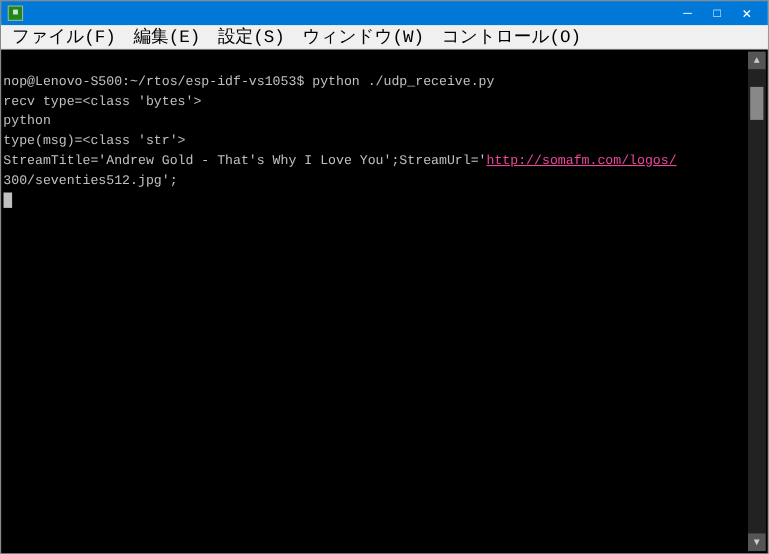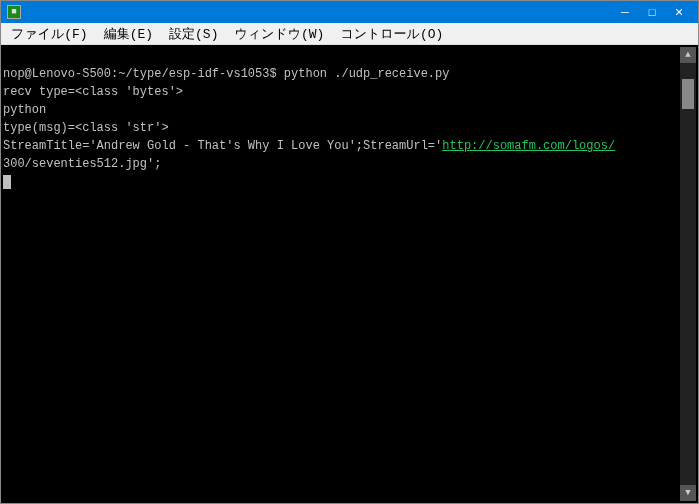--- a/index.html
+++ b/index.html
@@ -77,21 +77,21 @@
       height: 22px;
       display: flex;
       align-items: center;
       padding: 0 2px;
       border-bottom: 1px solid #ddd;
       flex-shrink: 0;
     }
 
     .menu-item {
       padding: 2px 8px;
-      font-size: 13px;
+      font-size: 16px;
       color: #000;
       cursor: pointer;
       height: 100%;
       display: flex;
       align-items: center;
     }
 
     .terminal-area {
       background: #000000;
       color: #c0c0c0;
@@ -133,21 +133,21 @@
       display: flex;
       align-items: center;
       justify-content: center;
       color: #ccc;
       font-size: 9px;
       cursor: pointer;
       flex-shrink: 0;
     }
 
     .link-text {
-      color: #22c55e;
+      color: #ec4899;
       text-decoration: underline;
     }
 
     .cursor-block {
       display: inline-block;
       width: 8px;
       height: 14px;
       background: #c0c0c0;
       vertical-align: text-bottom;
     }
@@ -173,21 +173,21 @@
   <div class="menu-bar">
     <div class="menu-item">ファイル(F)</div>
     <div class="menu-item">編集(E)</div>
     <div class="menu-item">設定(S)</div>
     <div class="menu-item">ウィンドウ(W)</div>
     <div class="menu-item">コントロール(O)</div>
   </div>
 
   <div class="terminal-area">
     <div class="terminal-content">
-<span>nop@Lenovo-S500:~/type/esp-idf-vs1053$ python ./udp_receive.py</span>
+<span>nop@Lenovo-S500:~/rtos/esp-idf-vs1053$ python ./udp_receive.py</span>
 <span>recv type=&lt;class 'bytes'&gt;</span>
 <span>python</span>
 <span>type(msg)=&lt;class 'str'&gt;</span>
 <span>StreamTitle='Andrew Gold - That's Why I Love You';StreamUrl='<span class="link-text">http://somafm.com/logos/</span></span>
 <span>300/seventies512.jpg';</span>
 <span><span class="cursor-block"></span></span>
     </div>
     <div class="scrollbar">
       <div class="scrollbar-arrow">▲</div>
       <div style="flex:1; background:#222;">

